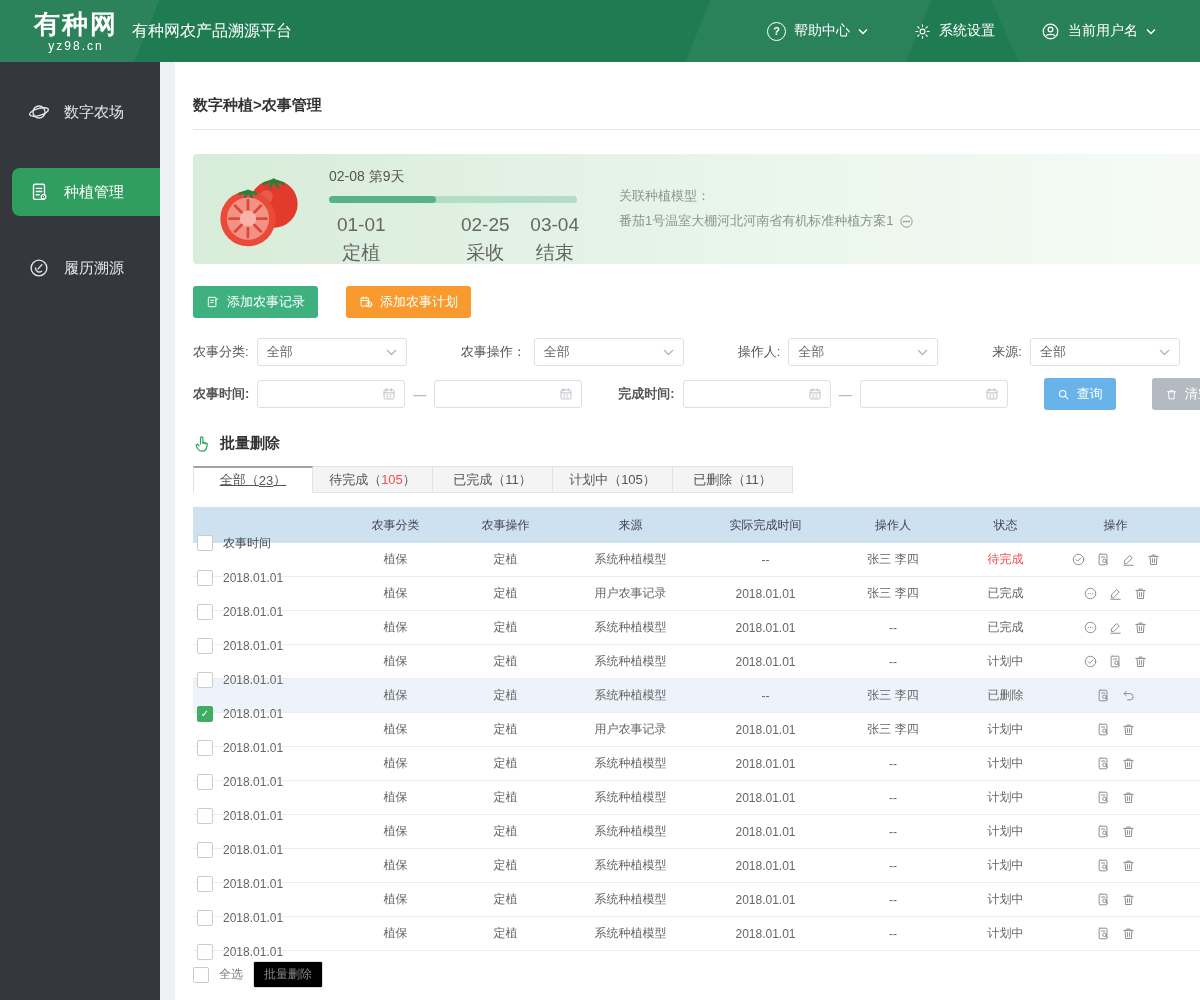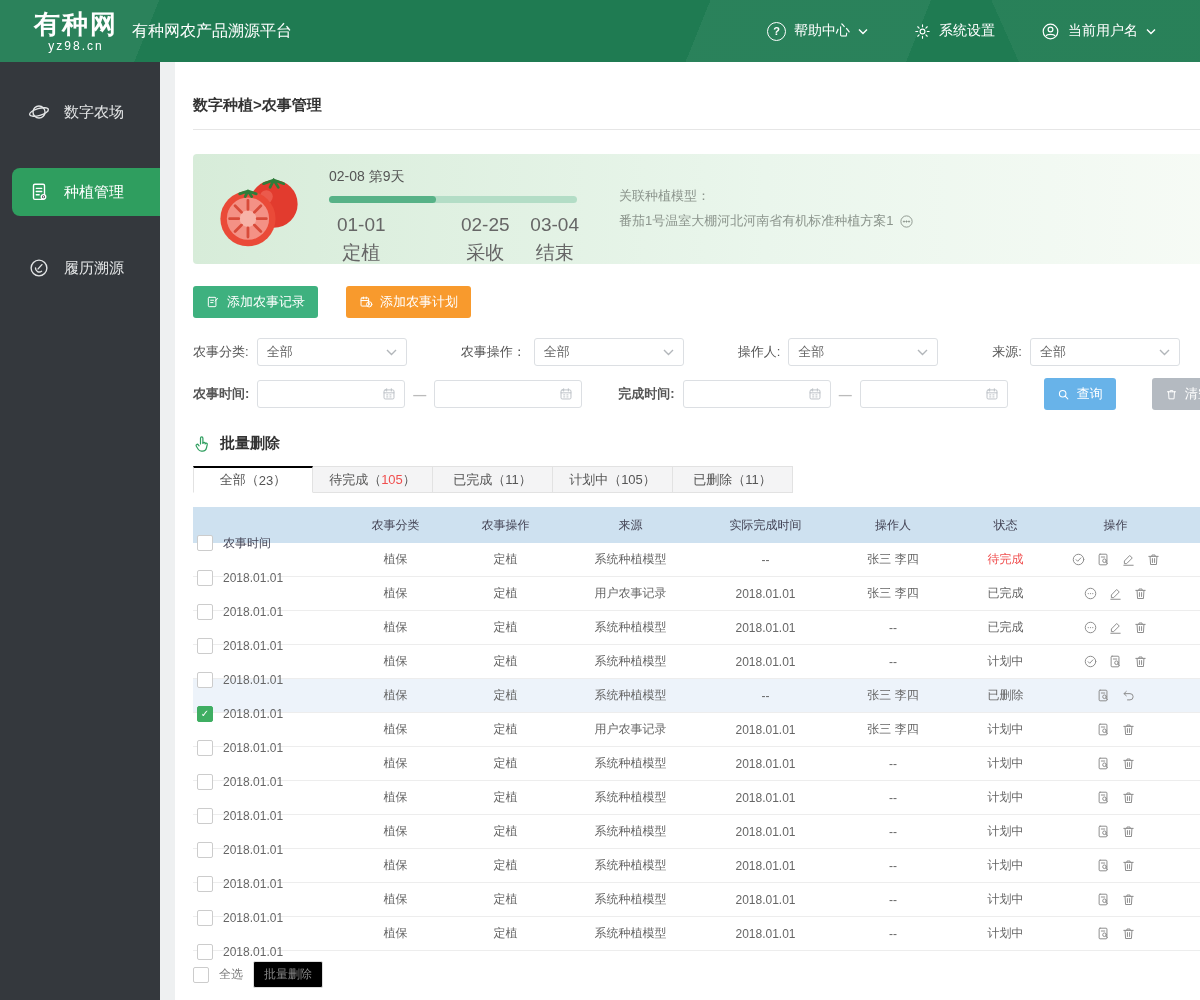--- a/index.html
+++ b/index.html
@@ -68,21 +68,21 @@
   .dash{margin:0 8px;color:#bbb;}
   .btn-q{background:#68b3e9;margin-left:0;}
   .btn-c{background:#b4bac1;margin-left:36px;}
 
   
   .section-title{margin-top:24px;display:flex;align-items:center;gap:9px;font-size:15px;color:#333;font-weight:bold;}
   .tabs{display:flex;margin-top:13px;}
   .tab{width:120px;height:27px;display:flex;align-items:center;justify-content:center;font-size:13px;color:#555;
        background:#f4f4f5;border:1px solid #e2e2e2;border-left:none;box-sizing:border-box;cursor:pointer;}
   .tab:first-child{border-left:1px solid #e2e2e2;}
-  .tab.active{background:#fff;border-top:2px solid #000000;border-bottom:1px solid #fff;}
+  .tab.active{background:#fff;border-top:2px solid #a3a3a3;border-bottom:1px solid #fff;text-decoration:underline;}
   .tab .red{color:#f04f4f;}
 
   .table{margin-top:14px;font-size:12px;color:#666;}
   .thead{display:flex;align-items:center;background:#cee1f0;height:36px;color:#445;}
   .cell{box-sizing:border-box;text-align:center;flex:none;}
   .c0{width:150px;display:flex;align-items:center;gap:10px;padding-left:4px;text-align:center;margin-top:36px;}
   .c1{width:105px;}.c2{width:115px;}.c3{width:135px;}.c4{width:135px;}
   .c5{width:120px;}.c6{width:105px;}.c7{width:115px;}
   .trow{display:flex;align-items:center;height:33px;border-bottom:1px solid #ededed;background:#fff;}
   .trow.sel{background:#edf3fa;}

